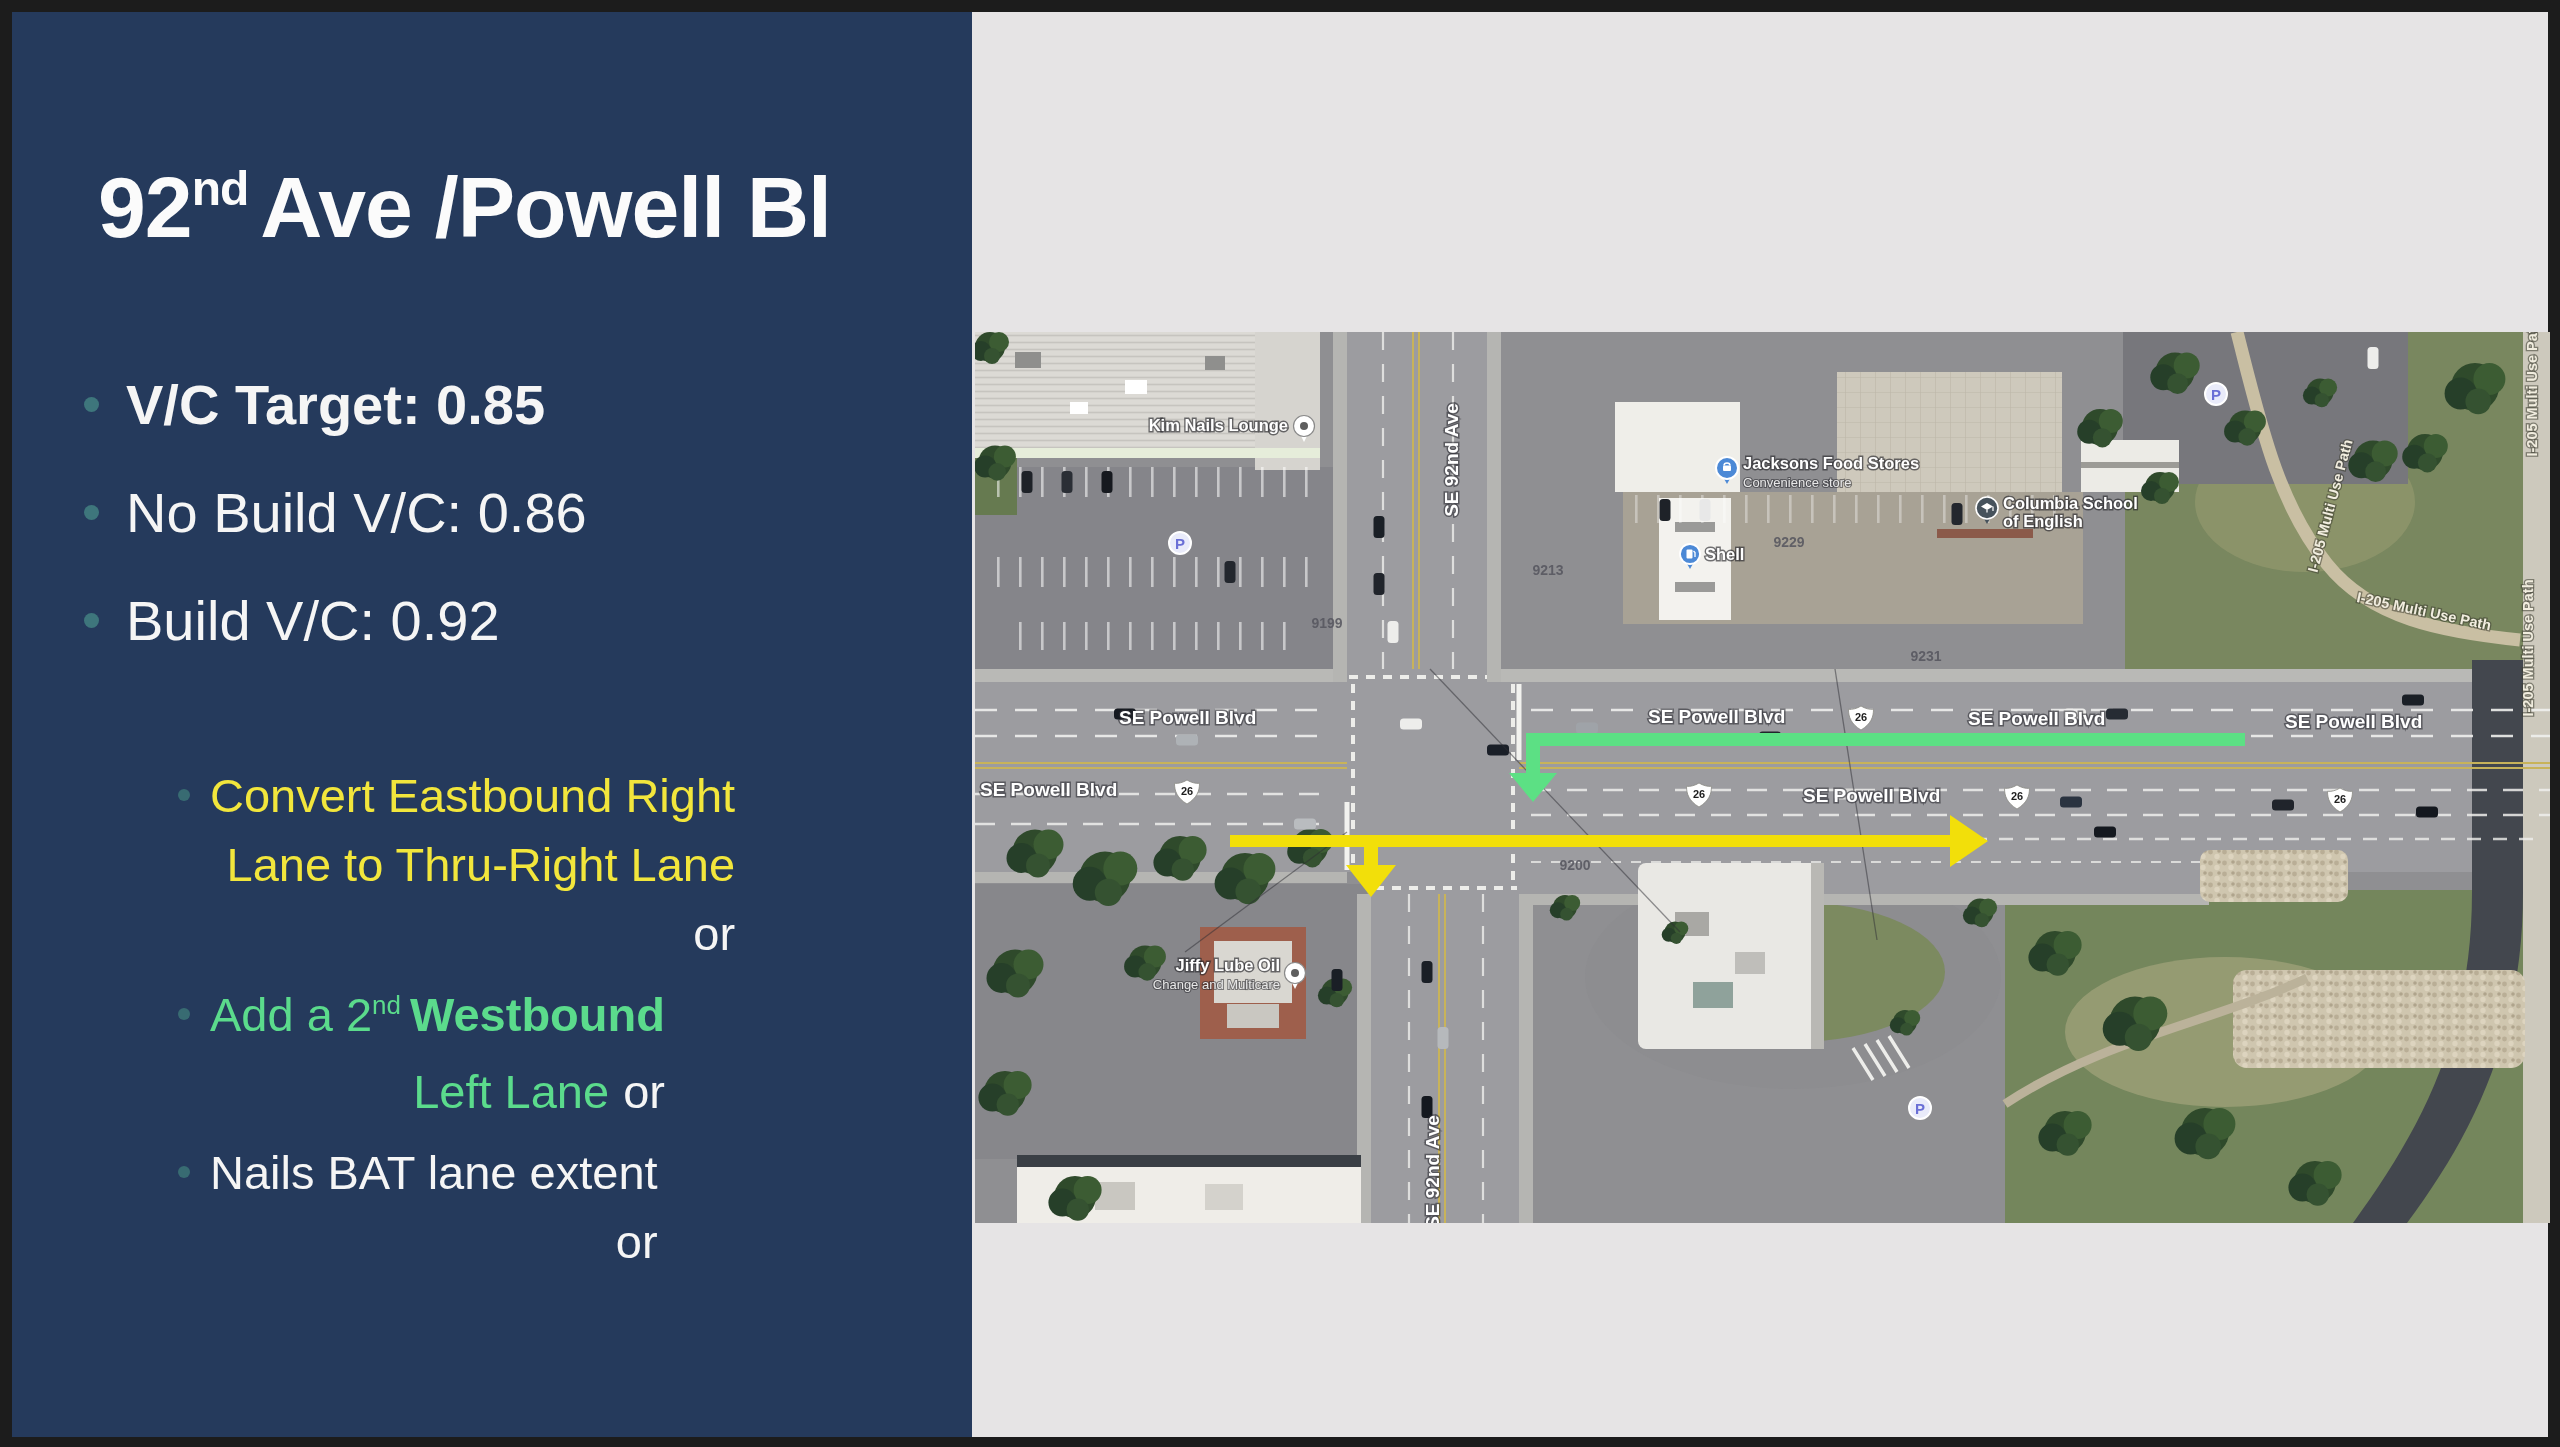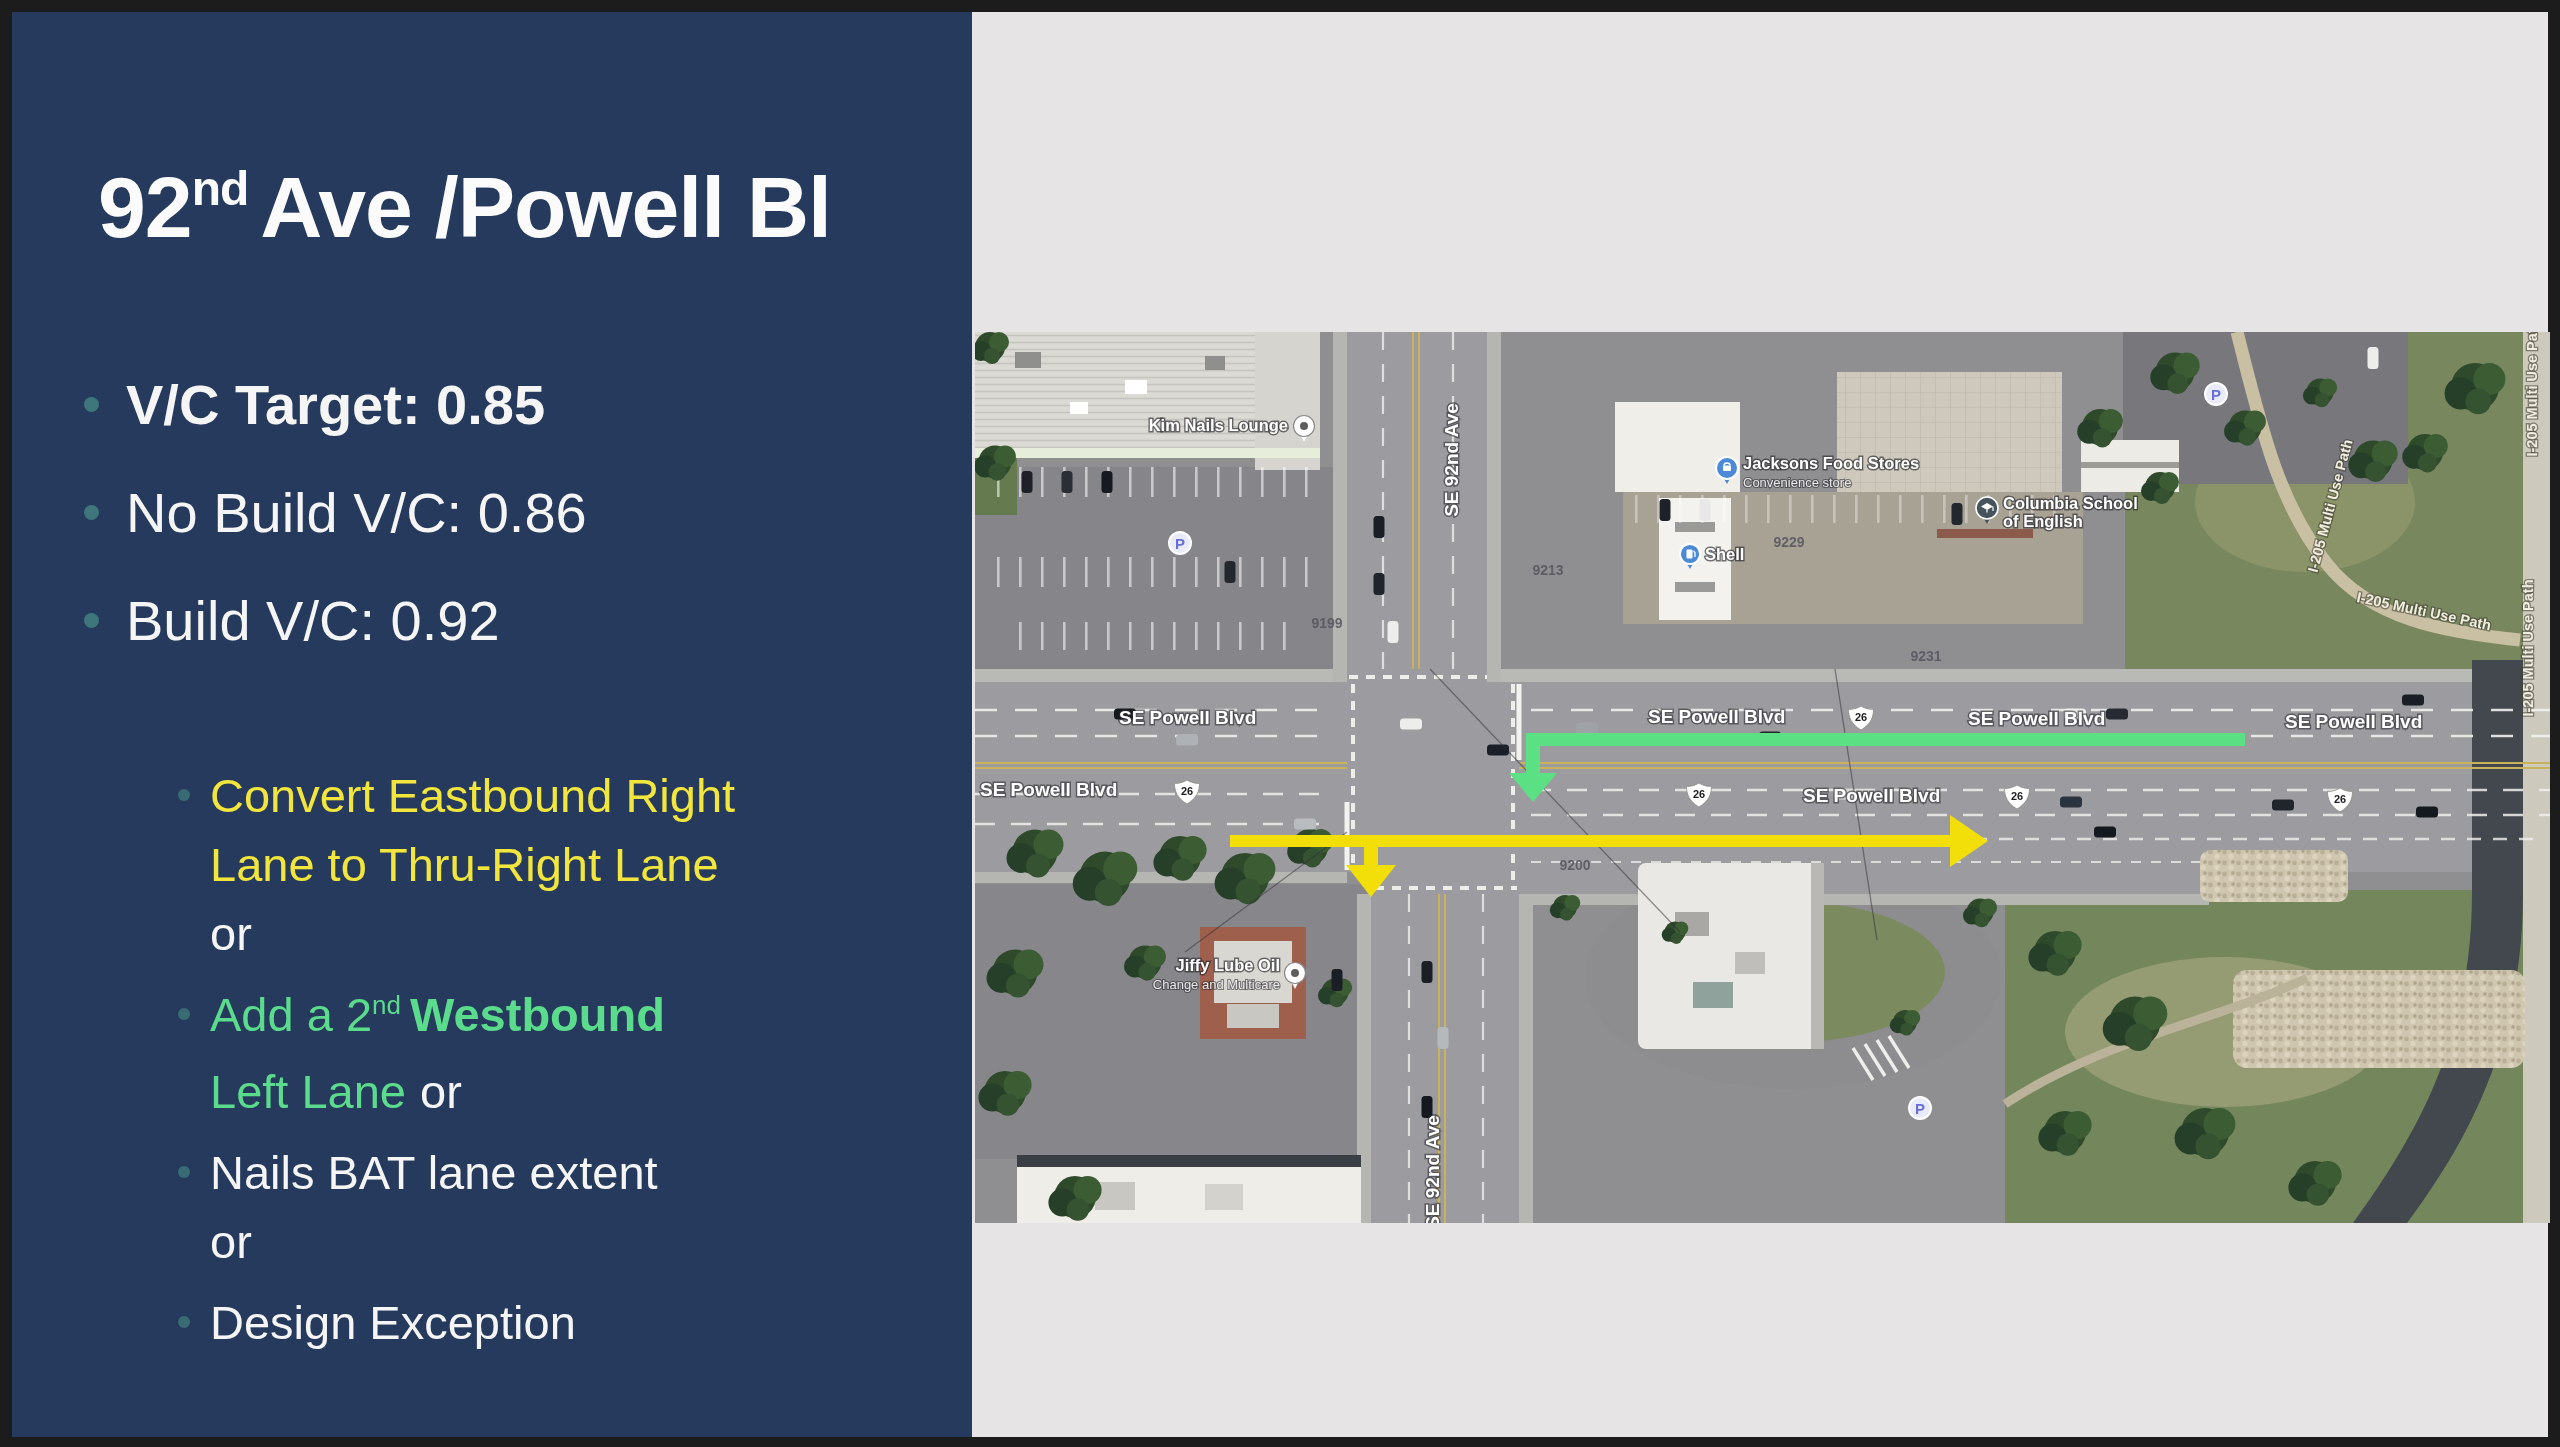--- a/index.html
+++ b/index.html
@@ -10,21 +10,21 @@
   .left-panel{position:absolute;left:0;top:0;width:960px;height:1425px;background:#253A5C;}
   .panel-edge{position:absolute;right:-3px;top:0;width:3px;height:100%;background:#9FAECB;}
   .title{position:absolute;left:86px;top:88px;color:#FBFBFB;font-size:86px;letter-spacing:-1px;white-space:nowrap;}
   .title .ord{font-size:48px;position:relative;top:-32px;}
   .title .rest{margin-left:12px;}
   .bullets{position:absolute;left:64px;top:338px;margin:0;padding:0;list-style:none;width:860px;}
   .bullets li{display:flex;align-items:center;height:108px;}
   .dot{width:15px;height:15px;border-radius:50%;background:#3E767C;margin:0 27px 0 8px;flex:0 0 auto;}
   .b-text{color:#F5F5F5;font-size:56px;white-space:nowrap;}
   .bullets li.bold .b-text{font-weight:700;}
-  .subs{position:absolute;left:166px;top:749px;margin:0;padding:0;list-style:none;width:700px;}
+  .subs{position:absolute;left:166px;top:749px;margin:0;padding:0;list-style:none;width:700px;text-align:right;}
   .subs li{display:flex;margin:0 0 12px 0;}
   .sdot{width:12px;height:12px;border-radius:50%;background:#386B72;margin:28px 20px 0 0;flex:0 0 auto;}
   .stxt{font-size:47px;line-height:69px;white-space:nowrap;}
   .ln{display:block;}
   .yellow{color:#F2E63C;}
   .green{color:#5BDB8C;}
   .white{color:#F5F5F5;}
   .inline-or{margin-left:14px;}
   .stxt .ord2{font-size:26px;position:relative;top:-17px;}
   .stxt .after-ord{margin-left:9px;font-weight:bold;}
@@ -80,26 +80,20 @@
           <div class="stxt">
             <span class="ln green"><span>Add a 2</span><span class="ord2">nd</span><span class="after-ord">Westbound</span></span>
             <span class="ln"><span class="green">Left Lane</span><span class="white inline-or">or</span></span>
           </div>
         </li>
         <li>
           <span class="sdot"></span>
           <div class="stxt">
             <span class="ln white">Nails BAT lane extent</span>
             <span class="ln white">or</span>
-          </div>
-        </li>
-        <li>
-          <span class="sdot"></span>
-          <div class="stxt">
-            <span class="ln white">Design Exception</span>
           </div>
         </li>
       </ul>
     </div>
 
     <div class="right-panel">
       <div class="map-wrap">
       <svg viewBox="0 0 1575 891" width="1575" height="891">
         <defs>
           <symbol id="us-shield" viewBox="0 0 28 26" overflow="visible">

